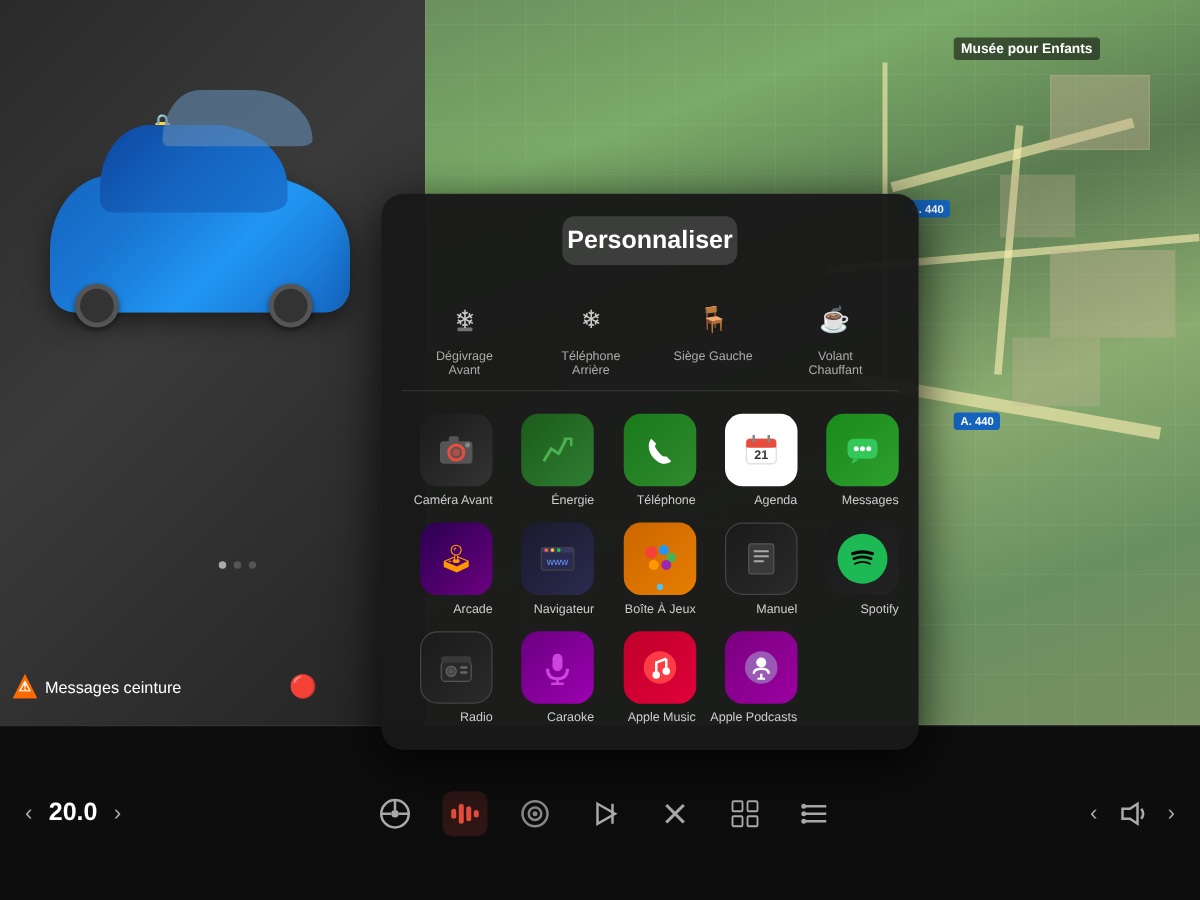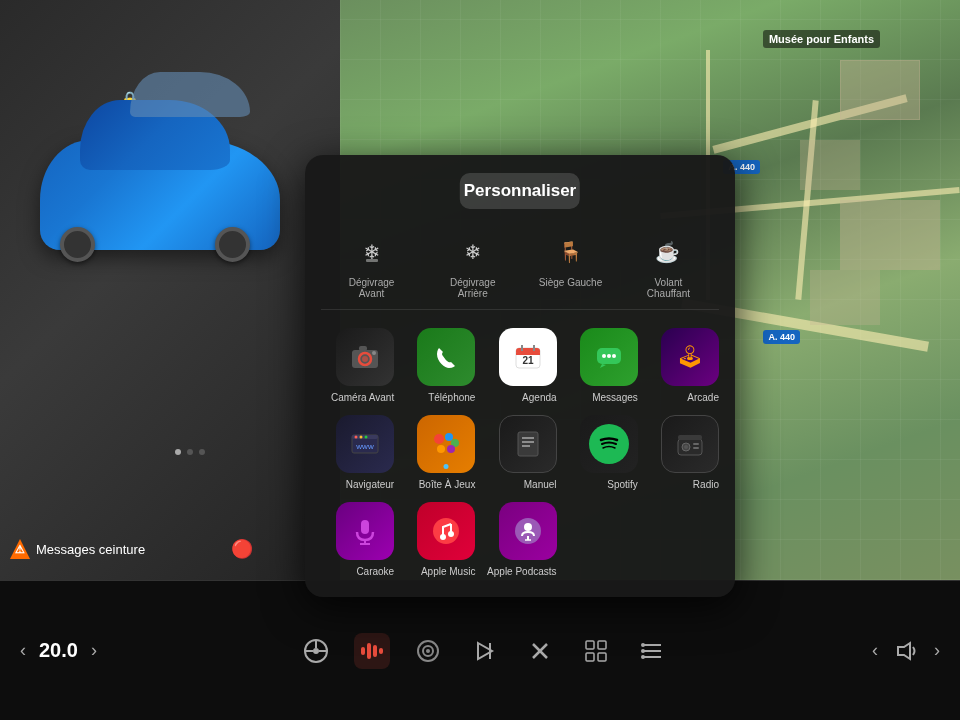--- a/index.html
+++ b/index.html
@@ -230,21 +230,21 @@
       background: rgba(25,25,25,0.97);
       border-radius: 18px;
       padding: 18px 16px 20px;
       z-index: 100;
       box-shadow: 0 10px 40px rgba(0,0,0,0.8);
     }
 
     .popup-title {
       text-align: left;
       color: white;
-      font-size: 17px;
+      font-size: 20px;
       font-weight: 600;
       margin-bottom: 18px;
       background: rgba(255,255,255,0.15);
       padding: 8px 4px;
       border-radius: 10px;
       display: inline-block;
       position: relative;
       left: 50%;
       transform: translateX(-50%);
     }
@@ -433,21 +433,21 @@
         </svg>
       </span>
       <span class="quick-action-label">Dégivrage Avant</span>
     </div>
     <div class="quick-action">
       <span class="quick-action-icon" style="font-size:22px;color:#ccc;">
         <svg width="28" height="28" viewBox="0 0 28 28" fill="none">
           <text x="14" y="22" text-anchor="middle" font-size="20" fill="#ccc">❄</text>
         </svg>
       </span>
-      <span class="quick-action-label">Dégivrage Arrière</span>
+      <span class="quick-action-label">Téléphone Arrière</span>
     </div>
     <div class="quick-action">
       <span class="quick-action-icon" style="font-size:22px;color:#ccc;">
         <svg width="28" height="28" viewBox="0 0 28 28">
           <text x="14" y="22" text-anchor="middle" font-size="20" fill="#ccc">🪑</text>
         </svg>
       </span>
       <span class="quick-action-label">Siège Gauche</span>
     </div>
     <div class="quick-action">
@@ -469,20 +469,29 @@
           <rect x="4" y="10" width="26" height="18" rx="3" fill="#555"></rect>
           <circle cx="17" cy="19" r="6" fill="none" stroke="#e74c3c" stroke-width="2.5"></circle>
           <circle cx="17" cy="19" r="3" fill="#e74c3c" opacity="0.6"></circle>
           <rect x="11" y="6" width="8" height="5" rx="2" fill="#555"></rect>
           <circle cx="26" cy="13" r="2" fill="#888"></circle>
         </svg>
       </div>
       <span class="app-label">Caméra Avant</span>
     </div>
 
+    <div class="app-item">
+      <div class="app-icon icon-energie">
+        <svg width="34" height="34" viewBox="0 0 34 34">
+          <polyline points="6,26 12,16 18,20 24,8" fill="none" stroke="#4caf50" stroke-width="2.5" stroke-linejoin="round"></polyline>
+          <polyline points="22,8 28,8 28,14" fill="none" stroke="#4caf50" stroke-width="2" stroke-linejoin="round"></polyline>
+        </svg>
+      </div>
+      <span class="app-label">Énergie</span>
+    </div>
 
     <div class="app-item">
       <div class="app-icon icon-telephone">
         <svg width="34" height="34" viewBox="0 0 34 34">
           <path d="M10 8 C10 8 8 10 8 14 C8 22 16 28 20 28 C24 28 26 26 26 26 L22 22 C22 22 20 23 18 21 C16 19 14 16 14 16 C12 14 14 12 14 12 Z" fill="white"></path>
         </svg>
       </div>
       <span class="app-label">Téléphone</span>
     </div>
 

